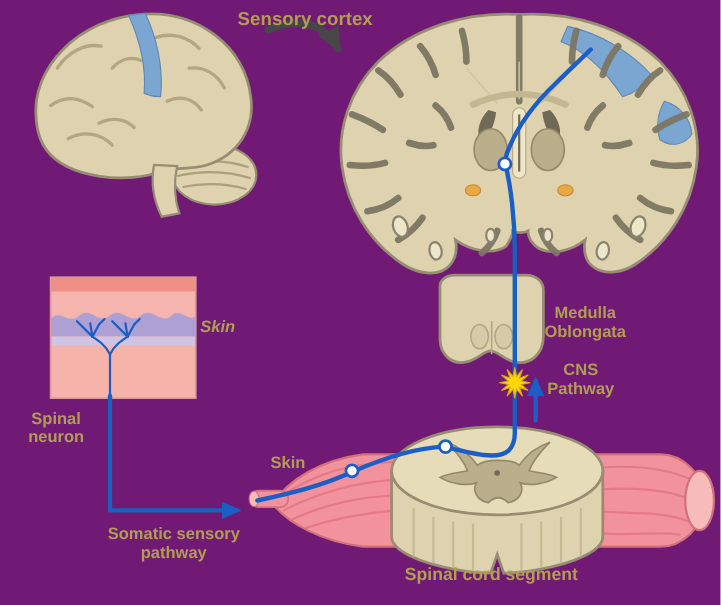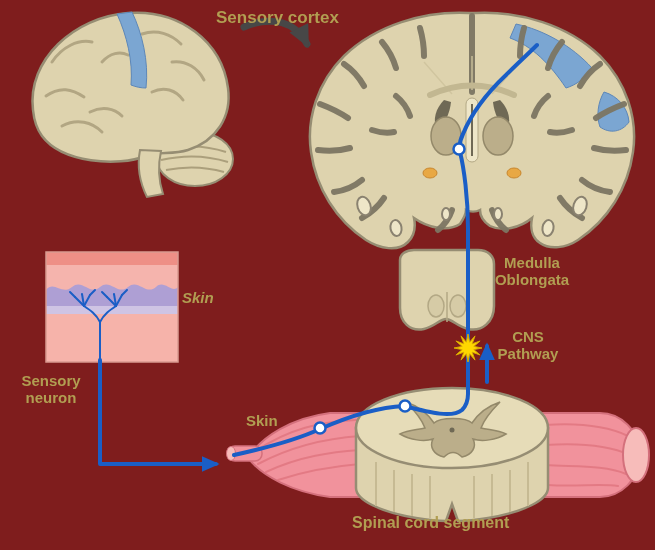--- a/index.html
+++ b/index.html
@@ -1,23 +1,23 @@
 <!DOCTYPE html>
 <html style="--label_text: #b19e52; --pathway_blue: #1a5ec6; --highlight_blue: #7ba6d2; --highlight_edge: #5d87b8; --brain_beige: #ded3ae; --brain_face: #e6dcb8; --brain_outline: #968d73; --sulci_gray: #7d7663; --gyri_line: #ab9f7c; --ventricle_gray: #6f6955; --gray_matter: #bbae8a; --gray_matter_edge: #94896a; --accent_orange: #e8a844; --cream: #eee6c8; --cream_edge: #b3a885; --muscle_pink: #f1929c; --muscle_outline: #d4707c; --muscle_cap: #f7bcba; --muscle_striation: #e0757f; --skin_top: #ee8f86; --skin_band: #f5b4ad; --skin_purple: #ae9fd4; --skin_lavender: #cfc4e4; --skin_base: #f6b3aa; --skin_edge: #d99a90; --starburst_yellow: #ffd700; --starburst_edge: #d9a800; --arrow_dark: #474747; --cord_ridge: #c6ba93;"><head>
 <meta charset="utf-8">
 <style>
   html,body{margin:0;padding:0;background:#ffffff;}
-  .stage{position:relative;width:655px;height:550px;background:#7f1d1d;overflow:hidden;
+  .stage{position:relative;width:655px;height:550px;background:#701a75;overflow:hidden;
          font-family:"Liberation Sans",sans-serif;}
   .stage svg{position:absolute;left:0;top:0;}
   .label{position:absolute;color:var(--label_text);font-weight:600;font-size:15px;
          line-height:1.15;white-space:pre-line;}
   .label.center{text-align:center;}
   .lbl-lg{font-size:17px;}
-  .lbl-md{font-size:16px;}
+  .lbl-md{font-size:16px;margin-left:16px;}
 </style>
 </head>
 <body>
 
 <div class="stage">
 
 <svg width="655" height="550" viewBox="0 0 655 550">
   <defs>
     <marker id="mBlue" markerWidth="5" markerHeight="5" refX="3.6" refY="2" orient="auto" markerUnits="strokeWidth">
       <path d="M0,0 L4.5,2 L0,4 Z" style="fill:var(--pathway_blue)"></path>
@@ -171,20 +171,21 @@
     <path d="M 234 455 C 266 448 294 441 320 429 C 352 415 380 407 404 406 C 432 413 452 418 462 410 C 467 405 468 400 468 394 L 468 228 C 468 198 464 168 460 152 C 459 147 460 140 463 134 C 472 112 488 92 506 75 C 517 64 528 54 537 45" style="fill:none;stroke:var(--pathway_blue);stroke-width:4;stroke-linecap:round;stroke-linejoin:round"></path>
     <path d="M 487 382 L 487 346" style="fill:none;stroke:var(--pathway_blue);stroke-width:4;stroke-linecap:round" marker-end="url(#mBlue)"></path>
     <polygon points="482,348 473.8,349.6 480.1,355 472.2,352.2 475,360.1 469.6,353.8 468,362 466.4,353.8 461,360.1 463.8,352.2 455.9,355 462.2,349.6 454,348 462.2,346.4 455.9,341 463.8,343.8 461,335.9 466.4,342.2 468,334 469.6,342.2 475,335.9 472.2,343.8 480.1,341 473.8,346.4" style="fill:var(--starburst_yellow);stroke:var(--starburst_edge);stroke-width:1"></polygon>
     <circle cx="320" cy="428" r="5.5" style="fill:#ffffff;stroke:var(--pathway_blue);stroke-width:2.5"></circle>
     <circle cx="405" cy="406" r="5.5" style="fill:#ffffff;stroke:var(--pathway_blue);stroke-width:2.5"></circle>
     <circle cx="459" cy="149" r="5.5" style="fill:#ffffff;stroke:var(--pathway_blue);stroke-width:2.5"></circle>
   </g>
 </svg>
 
 <div class="label lbl-lg" style="left:216px;top:8px;">Sensory cortex</div>
-<div class="label center" style="left:487px;top:254px;width:90px;">Medulla Oblongata</div>
+<div class="label center" style="left:487px;top:276px;width:90px;">Medulla Oblongata</div>
 <div class="label center" style="left:494px;top:328px;width:68px;">CNS Pathway</div>
 <div class="label" style="left:182px;top:289px;font-style:italic;">Skin</div>
-<div class="label center" style="left:18px;top:372px;width:66px;">Sensory neuron</div>
+<div class="label center" style="left:18px;top:372px;width:66px;">Spinal neuron</div>
 <div class="label" style="left:246px;top:412px;">Skin</div>
+<div class="label center" style="left:92px;top:477px;width:132px;">Somatic sensory pathway</div>
 <div class="label lbl-md" style="left:352px;top:514px;">Spinal cord segment</div>
 
 </div>
 
 </body></html>

